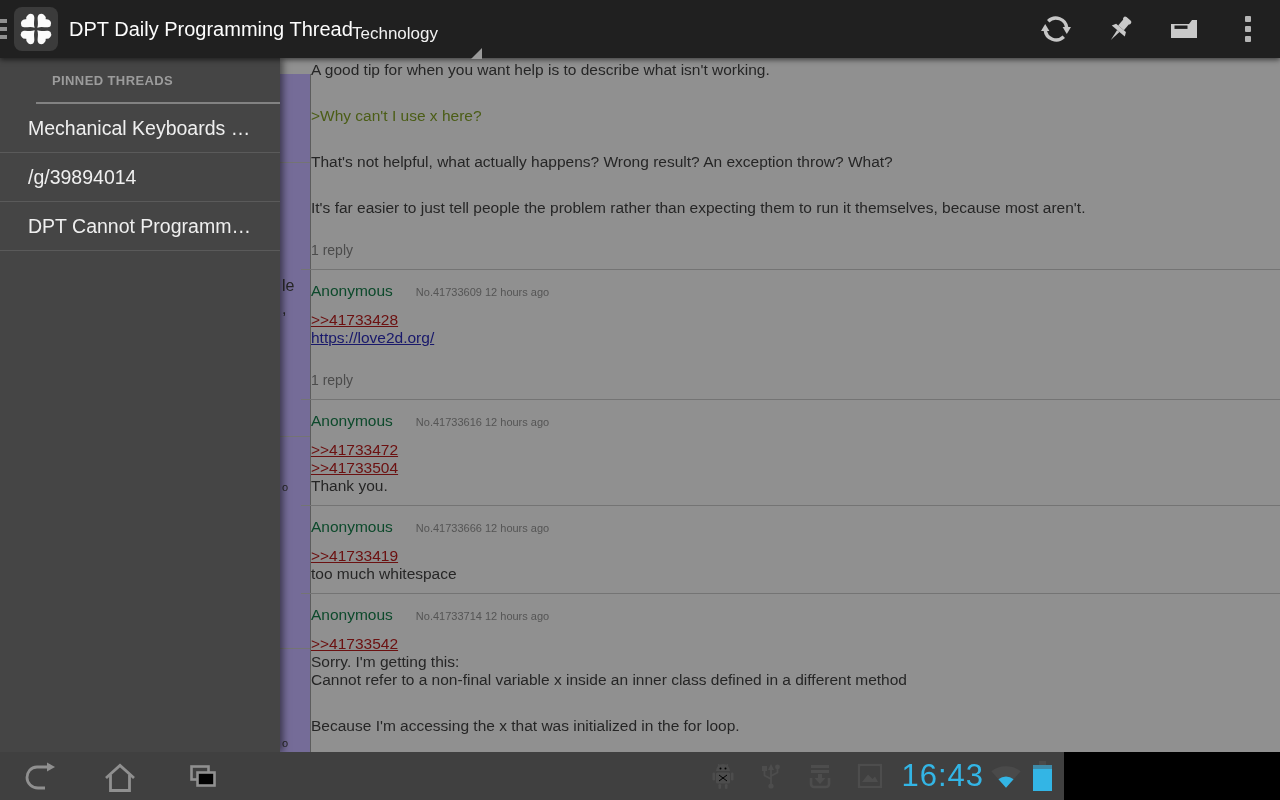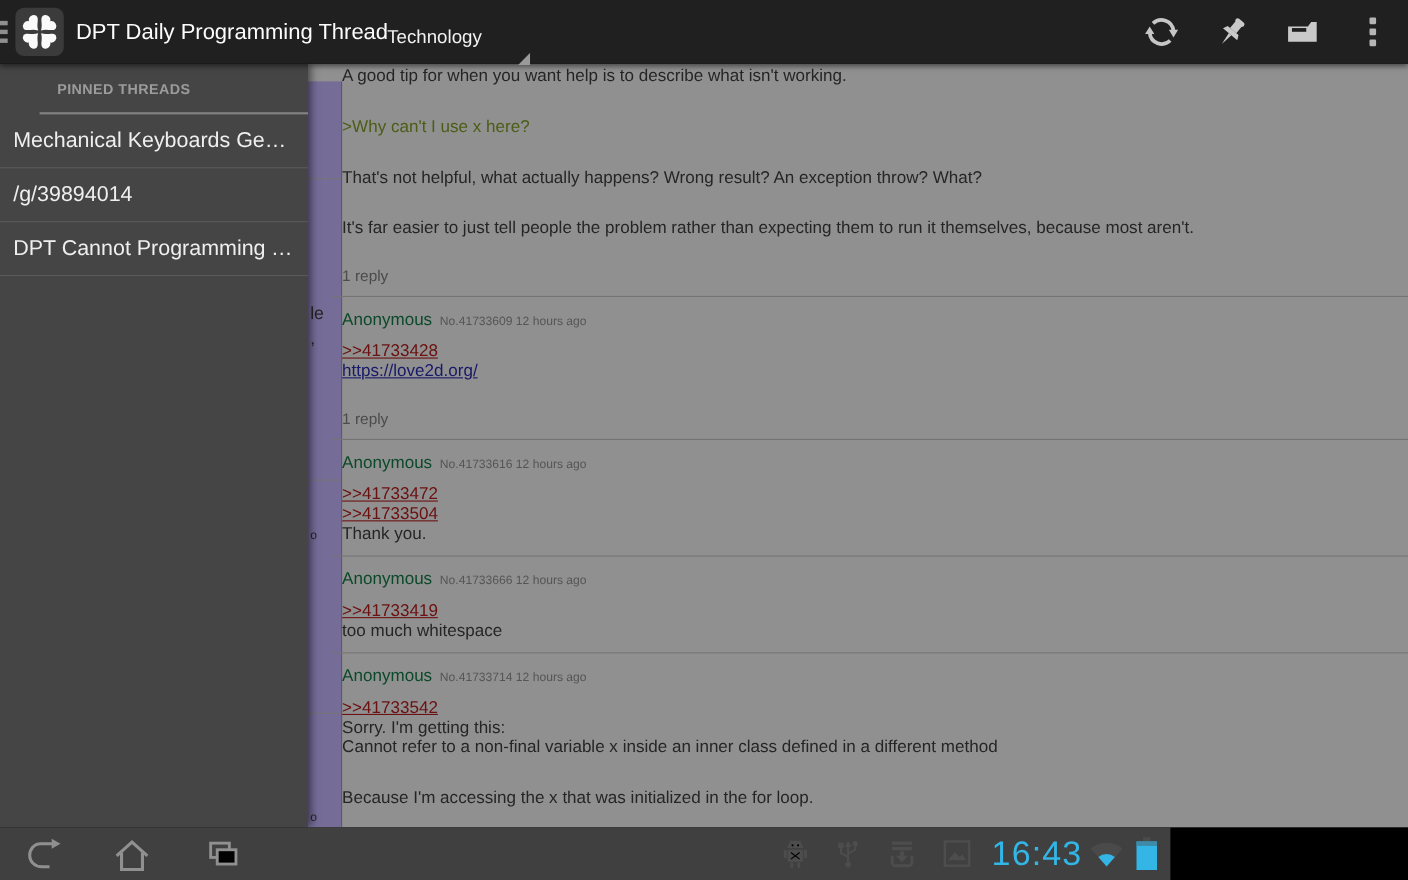--- a/index.html
+++ b/index.html
@@ -23,21 +23,21 @@
   .ab-actions { position:absolute; right:0; top:0; height:58px; display:flex; }
   .ab-btn { width:64px; height:58px; background:none; border:none;
     display:flex; align-items:center; justify-content:center; }
 
   
   .drawer { position:absolute; left:0; top:58px; bottom:48px; width:280px;
     background:#454545; z-index:26; box-shadow:3px 0 7px rgba(0,0,0,.5); }
   .drawer-header { height:46px; padding:0 16px; display:flex; align-items:center;
     color:#9c9c9c; font-size:13px; font-weight:bold; letter-spacing:.4px;
     border-bottom:2px solid #828282;margin-left:36px; }
-  .drawer-item { height:49px; line-height:49px; padding:0 12px; color:#efefef;
+  .drawer-item { height:49px; line-height:49px; padding:0 28px; color:#efefef;
     font-size:19.5px; border-bottom:1px solid #5a5a5a; white-space:nowrap;
     overflow:hidden; text-overflow:ellipsis; }
 
   
   .content { position:absolute; left:280px; right:0; top:58px; bottom:48px;
     background:#f0f0f0; overflow:hidden; z-index:10; }
   .peek-pane { position:absolute; left:0; top:16px; bottom:0; width:31px;
     background:#c4b5fd; border-right:1px solid #9c9c9c; overflow:hidden; }
   .peek-pane .pf { position:absolute; left:2px; color:#3f3f3f; }
   .pf0 { top:203px; font-size:16px; }
@@ -45,21 +45,21 @@
   .pf2 { top:407px; font-size:11px; color:#8a8a8a; }
   .pf3 { top:663px; font-size:11px; color:#8a8a8a; }
   .peek-div { position:absolute; left:0; right:0; height:1px; background:#c2c2c2; }
   .pd0 { top:88px; } .pd1 { top:362px; } .pd2 { top:574px; }
 
   .thread-pane { position:absolute; left:21px; right:0; top:0; bottom:0; overflow:hidden; }
   .post { padding:12px 10px 10px 10px; border-bottom:1px solid #c2c2c2; }
   .post:first-child { padding-top:3px; }
   .post-header { margin-bottom:11px; }
   .post-name { color:#157a48; font-size:15.5px; }
-  .post-meta { color:#8e8e8e; font-size:11px; margin-left:7px; }
+  .post-meta { color:#8e8e8e; font-size:11px; margin-left:23px; }
   .para + .para { margin-top:28px; }
   .ln { display:block; font-size:15.5px; line-height:18px; }
   .ln-text  { color:#3f3f3f; }
   .ln-green { color:#7d9b26; }
   .ln-quote { color:#b31d1d; text-decoration:underline; }
   .ln-url   { color:#2b2bb2; text-decoration:underline; }
   .replies { margin-top:24px; font-size:14px; line-height:18px; color:#7d7d7d; }
 
   
   .scrim { position:absolute; left:280px; right:0; top:58px; bottom:48px;

